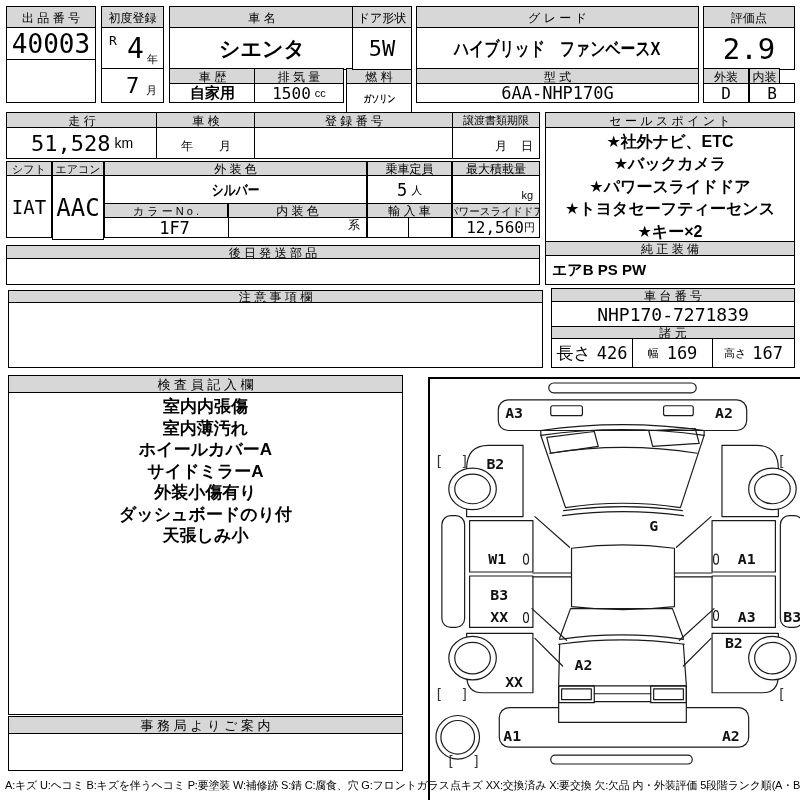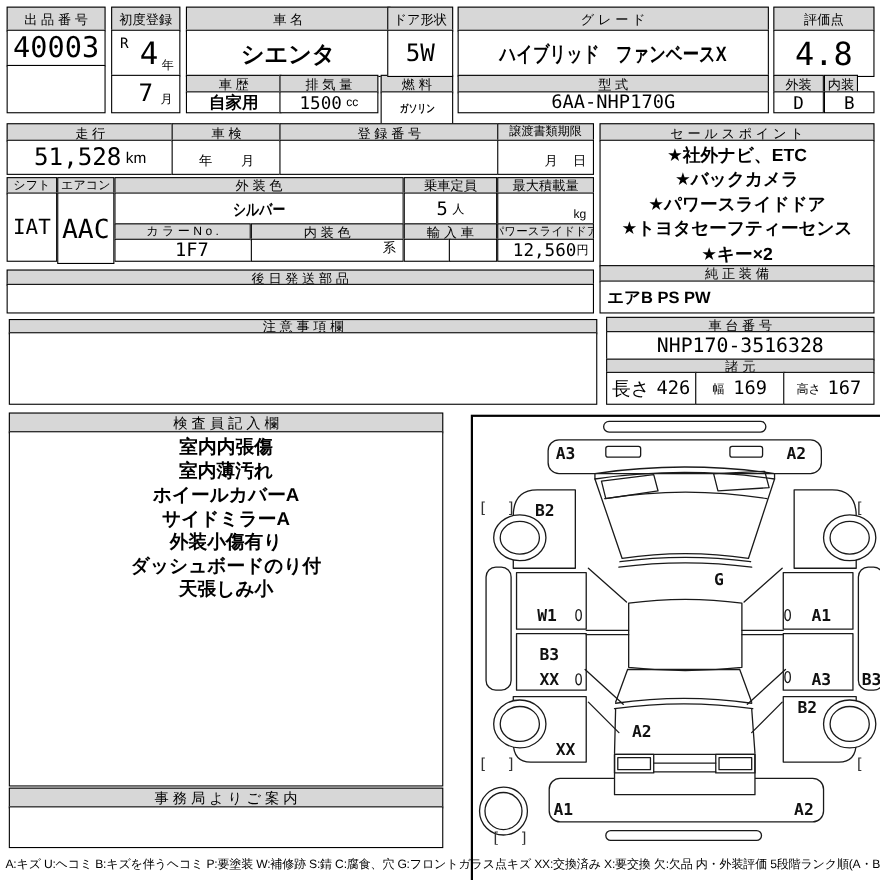--- a/index.html
+++ b/index.html
@@ -62,21 +62,21 @@
   <div class="abs cell mono" style="left:352px;top:27px;width:60px;height:43px;font-size:22px;">5W</div>
 
   <div class="abs hdr" style="left:416px;top:6px;width:283px;height:23px;">グ レ ー ド</div>
   <div class="abs cell jp" style="left:416px;top:27px;width:283px;height:43px;font-size:19px;">
       <span class="sq">ハイブリッド　ファンベースX</span>
     </div>
   <div class="abs hdr" style="left:416px;top:68px;width:283px;height:17px;">型 式</div>
   <div class="abs cell mono" style="left:416px;top:83px;width:283px;height:20px;font-size:17px;">6AA-NHP170G</div>
 
   <div class="abs hdr" style="left:703px;top:6px;width:92px;height:23px;">評価点</div>
-  <div class="abs cell mono" style="left:703px;top:27px;width:92px;height:43px;font-size:29px;">4.8</div>
+  <div class="abs cell mono" style="left:703px;top:27px;width:92px;height:43px;font-size:29px;">2.9</div>
   <div class="abs hdr" style="left:703px;top:68px;width:46px;height:17px;">外装</div>
   <div class="abs hdr" style="left:749px;top:68px;width:31px;height:17px;">内装</div>
   <div class="abs cell mono" style="left:703px;top:83px;width:46px;height:20px;font-size:16px;">D</div>
   <div class="abs cell mono" style="left:749px;top:83px;width:46px;height:20px;font-size:16px;">B</div>
 
   <div class="abs hdr" style="left:6px;top:112px;width:152px;height:17px;">走 行</div>
   <div class="abs cell" style="left:6px;top:127px;width:152px;height:32px;">
     <span class="mono" style="font-size:22px;">51,528</span>
     <span class="unit" style="font-size:14px;">km</span>
   </div>
@@ -138,21 +138,21 @@
   <div class="abs hdr" style="left:545px;top:241px;width:250px;height:16px;">純 正 装 備</div>
   <div class="abs cell jp" style="left:545px;top:255px;width:250px;height:30px;justify-content:flex-start;padding-left:6px;font-size:15px;">エアB PS PW</div>
 
   <div class="abs hdr" style="left:6px;top:245px;width:534px;height:15px;">後 日 発 送 部 品</div>
   <div class="abs blank" style="left:6px;top:258px;width:534px;height:27px;"></div>
 
   <div class="abs hdr" style="left:8px;top:290px;width:535px;height:14px;">注 意 事 項 欄</div>
   <div class="abs blank" style="left:8px;top:302px;width:535px;height:66px;"></div>
 
   <div class="abs hdr" style="left:551px;top:288px;width:244px;height:15px;">車 台 番 号</div>
-  <div class="abs cell mono" style="left:551px;top:301px;width:244px;height:27px;font-size:18px;">NHP170-3516328</div>
+  <div class="abs cell mono" style="left:551px;top:301px;width:244px;height:27px;font-size:18px;">NHP170-7271839</div>
   <div class="abs hdr" style="left:551px;top:326px;width:244px;height:14px;">諸 元</div>
   <div class="abs cell" style="left:551px;top:338px;width:82px;height:30px;gap:6px;">
     <span style="font-size:17px;">長さ</span>
     <span class="mono" style="font-size:17px;">426</span>
   </div>
   <div class="abs cell" style="left:631.5px;top:338px;width:82px;height:30px;gap:8px;">
     <span style="font-size:11px;">幅</span>
     <span class="mono" style="font-size:17px;">169</span>
   </div>
   <div class="abs cell" style="left:712px;top:338px;width:83px;height:30px;gap:6px;">

